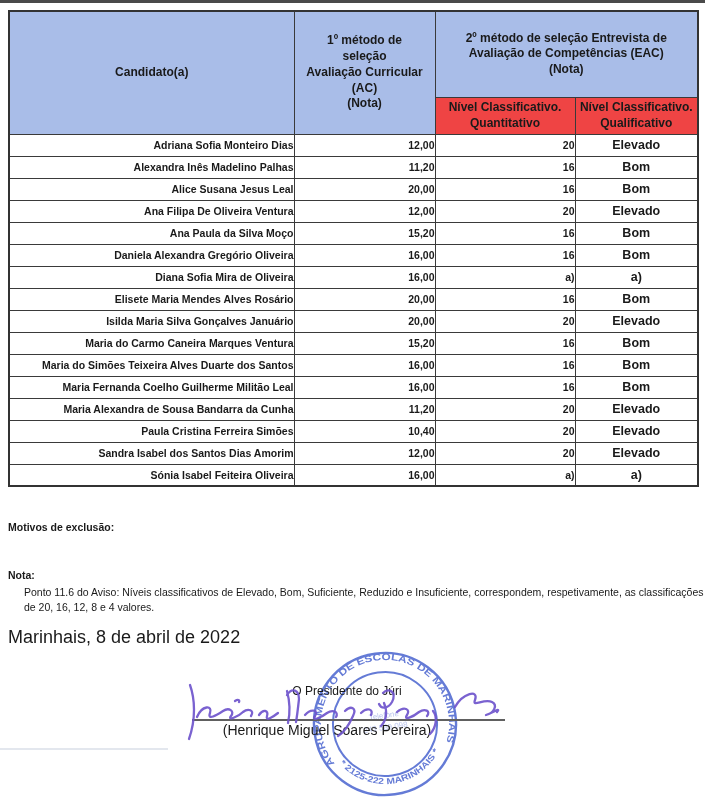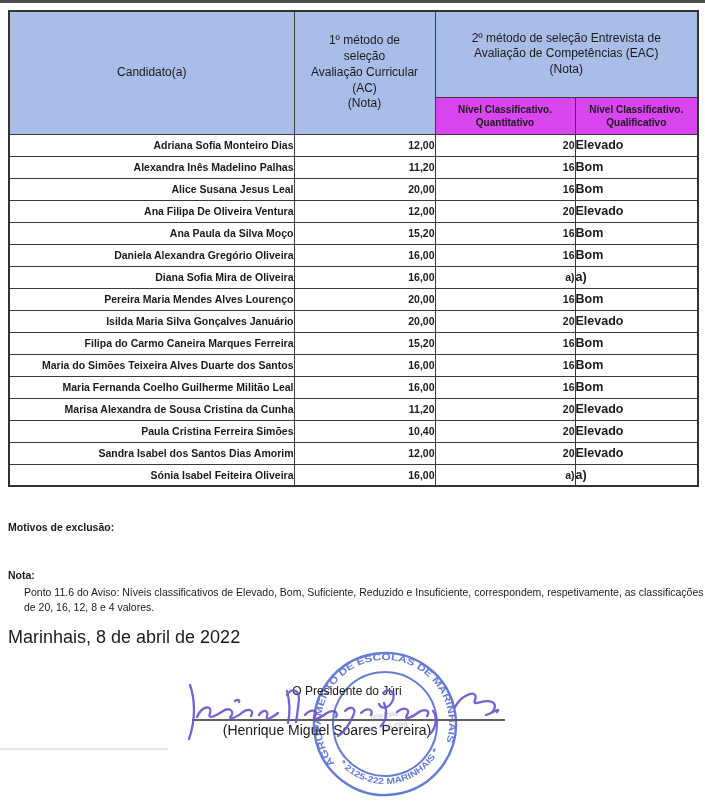--- a/index.html
+++ b/index.html
@@ -10,29 +10,29 @@
   }
   .top-scan-line { position:absolute; left:0; top:0; width:705px; height:3px; background:#4a4a4a; }
   .scan-streak { position:absolute; left:0; top:748px; width:168px; height:2px; background:#ccd4e0; opacity:.55; }
 
   table.results {
     position:absolute; left:8px; top:10px; width:689px;
     border-collapse:collapse; table-layout:fixed;
     border:2px solid #333333;
   }
   table.results th, table.results td { border:1.4px solid #3a3a3a; }
-  th.blue { background:#a9bde8; font-weight:normal; vertical-align:middle; text-align:center; }
+  th.blue { background:#a9bde8; font-weight:bold; vertical-align:middle; text-align:center; }
   th.hmain { font-size:12px; line-height:1.32; white-space:pre-line; }
-  th.sub { background:#d946ef; font-weight:bold; font-size:10px; line-height:1.3; white-space:pre-line; text-align:center; vertical-align:middle; }
+  th.sub { background:#ef4444; font-weight:bold; font-size:12px; line-height:1.3; white-space:pre-line; text-align:center; vertical-align:middle; }
   tr.hrow1 { height:86px; }
   tr.hrow2 { height:37px; }
   tbody td { height:22px; font-weight:bold; font-size:10.5px; vertical-align:middle; }
   td.name { text-align:right; padding-left:5px; }
   td.num  { text-align:right; }
-  td.qual { text-align:left; font-size:12.5px;margin-top:44px; }
+  td.qual { text-align:center; font-size:12.5px;margin-top:44px; }
 
   .note { position:absolute; left:8px; font-size:10.5px; line-height:1.45; }
   .note.bold { font-weight:bold; }
   #motivos-title { top:520px; }
   #motivos-a { top:538px; }
   #nota-title { top:568px; }
   #nota-body { top:585px; width:694px;margin-left:16px; }
 
   .place-date { position:absolute; left:8px; top:627px; font-size:18px; }
   .role { position:absolute; left:197px; top:684px; width:300px; text-align:center; font-size:12px; z-index:4; }
@@ -112,51 +112,51 @@
           <td class="num">16</td>
           <td class="qual">Bom</td>
         </tr>
         <tr>
           <td class="name">Diana Sofia Mira de Oliveira</td>
           <td class="num">16,00</td>
           <td class="num">a)</td>
           <td class="qual">a)</td>
         </tr>
         <tr>
-          <td class="name">Pereira Maria Mendes Alves Lourenço</td>
+          <td class="name">Elisete Maria Mendes Alves Rosário</td>
           <td class="num">20,00</td>
           <td class="num">16</td>
           <td class="qual">Bom</td>
         </tr>
         <tr>
           <td class="name">Isilda Maria Silva Gonçalves Januário</td>
           <td class="num">20,00</td>
           <td class="num">20</td>
           <td class="qual">Elevado</td>
         </tr>
         <tr>
-          <td class="name">Filipa do Carmo Caneira Marques Ferreira</td>
+          <td class="name">Maria do Carmo Caneira Marques Ventura</td>
           <td class="num">15,20</td>
           <td class="num">16</td>
           <td class="qual">Bom</td>
         </tr>
         <tr>
           <td class="name">Maria do Simões Teixeira Alves Duarte dos Santos</td>
           <td class="num">16,00</td>
           <td class="num">16</td>
           <td class="qual">Bom</td>
         </tr>
         <tr>
           <td class="name">Maria Fernanda Coelho Guilherme Militão Leal</td>
           <td class="num">16,00</td>
           <td class="num">16</td>
           <td class="qual">Bom</td>
         </tr>
         <tr>
-          <td class="name">Marisa Alexandra de Sousa Cristina da Cunha</td>
+          <td class="name">Maria Alexandra de Sousa Bandarra da Cunha</td>
           <td class="num">11,20</td>
           <td class="num">20</td>
           <td class="qual">Elevado</td>
         </tr>
         <tr>
           <td class="name">Paula Cristina Ferreira Simões</td>
           <td class="num">10,40</td>
           <td class="num">20</td>
           <td class="qual">Elevado</td>
         </tr>

